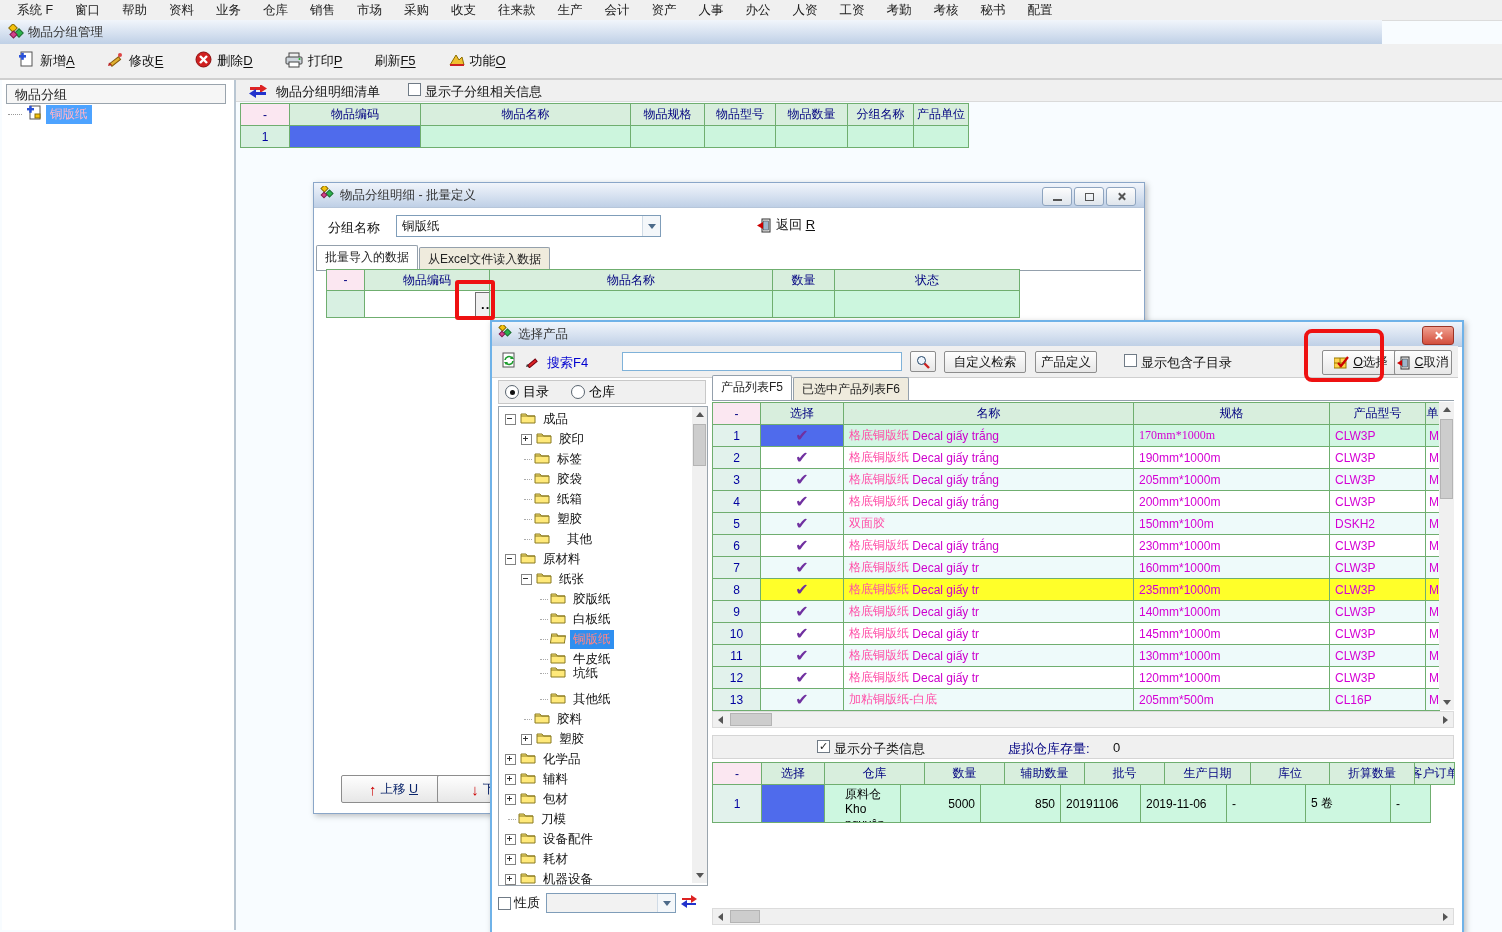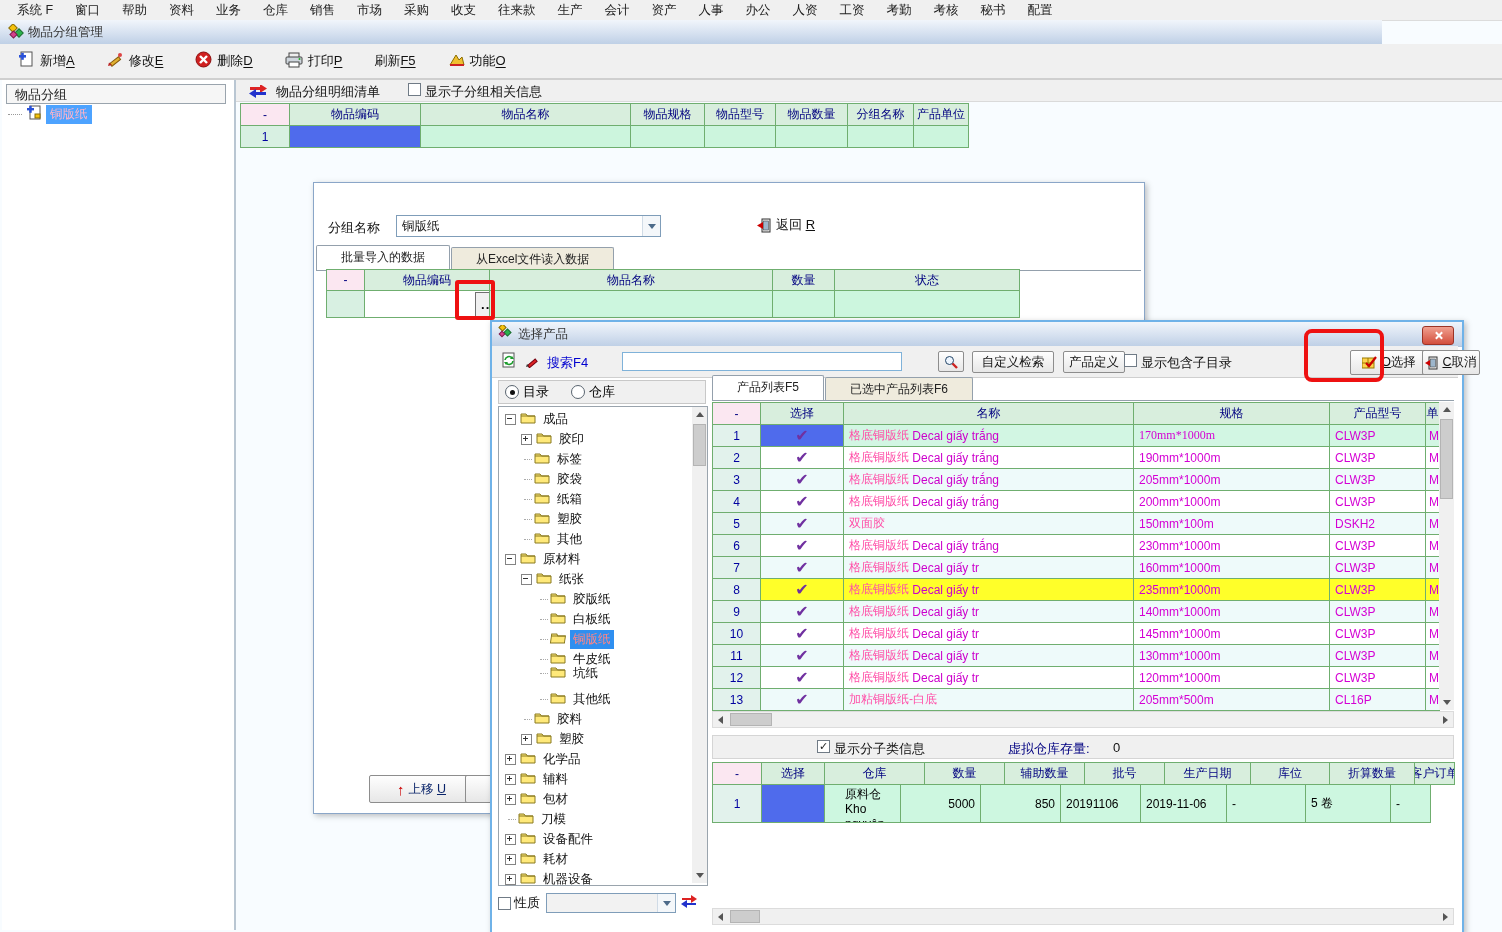--- a/index.html
+++ b/index.html
@@ -18,21 +18,21 @@
   #toolbar{left:0;top:44px;width:1502px;height:34px;background:#f0f0f0;border-bottom:2px solid #cfcfcf;display:flex;align-items:center;padding-left:8px;}
   .tb-btn{display:flex;align-items:center;gap:5px;padding:4px 10px;font-size:13px;color:#111;cursor:default;}
   .tb-btn u{text-underline-offset:2px;}
   
   #left-panel{left:2px;top:80px;width:232px;height:850px;background:#fff;border-right:2px solid #b9c6d2;}
   #left-header{left:6px;top:84px;width:220px;height:20px;background:#f6f6f6;border:1px solid #9aa4ad;font-size:13px;color:#222;line-height:20px;padding-left:8px;box-sizing:border-box;}
   
   .cbox{width:13px;height:13px;background:#fff;border:1px solid #707b86;box-sizing:border-box;display:inline-flex;align-items:center;justify-content:center;font-size:11px;font-weight:bold;color:#222;}
   .radio{width:12px;height:12px;border:1px solid #5a6570;border-radius:50%;background:#fff;display:inline-flex;align-items:center;justify-content:center;}
   .radio .dot{width:5px;height:5px;border-radius:50%;background:#111;}
-  .btn{background:linear-gradient(180deg,#fefefe,#e7e7e7);border:1px solid #8d8d8d;border-radius:2px;font-size:12.5px;color:#111;display:inline-flex;align-items:center;justify-content:center;gap:4px;box-sizing:border-box;margin-left:28px;}
+  .btn{background:linear-gradient(180deg,#fefefe,#e7e7e7);border:1px solid #8d8d8d;border-radius:2px;font-size:12.5px;color:#111;display:inline-flex;align-items:center;justify-content:center;gap:4px;box-sizing:border-box;}
   .sel{background:#fff;border:1px solid #7f9db9;box-sizing:border-box;display:flex;align-items:center;font-size:12.5px;color:#222;}
   .sel .val{flex:1;padding-left:5px;overflow:hidden;white-space:nowrap;}
   .sel .arrowbox{width:17px;align-self:stretch;display:flex;align-items:center;justify-content:center;border-left:1px solid #d0dbe6;background:#f4f7fa;}
   .tri-down{width:0;height:0;border-left:4px solid transparent;border-right:4px solid transparent;border-top:5px solid #4d6b8a;}
   .tri-up-s{width:0;height:0;border-left:4px solid transparent;border-right:4px solid transparent;border-bottom:5px solid #555;}
   .tri-down-s{width:0;height:0;border-left:4px solid transparent;border-right:4px solid transparent;border-top:5px solid #555;}
   .tri-left-s{width:0;height:0;border-top:4px solid transparent;border-bottom:4px solid transparent;border-right:5px solid #555;}
   .tri-right-s{width:0;height:0;border-top:4px solid transparent;border-bottom:4px solid transparent;border-left:5px solid #555;}
   
   .grid{position:absolute;border-top:1px solid #6fae6f;border-left:1px solid #6fae6f;background:#fff;}
@@ -46,21 +46,21 @@
   #dlg1{left:313px;top:182px;width:830px;height:630px;border:1px solid #8aa6c8;z-index:10;}
   #dlg2{left:490px;top:320px;width:970px;height:610px;border:2px solid #6fb2e8;z-index:20;}
   .dlg-titlebar{position:absolute;left:0;top:0;right:0;height:24px;border-bottom:1px solid #b6c6da;}
   .winbtn{width:28px;height:17px;background:linear-gradient(180deg,#fdfdfd,#dfe5ec);border:1px solid #8ea4bf;border-radius:3px;display:flex;align-items:center;justify-content:center;position:absolute;top:4px;}
   .closebtn{background:linear-gradient(180deg,#f0a090,#d34e3c);border:1px solid #9c3325;}
   .xmark{position:relative;width:9px;height:9px;}
   .xmark:before,.xmark:after{content:"";position:absolute;left:4px;top:0;width:2px;height:9px;background:#555;}
   .xmark:before{transform:rotate(45deg);}  .xmark:after{transform:rotate(-45deg);}
   .closebtn .xmark:before,.closebtn .xmark:after{background:#fff;}
   .tabstrip{position:absolute;display:flex;align-items:flex-end;}
-  .tab{font-size:12px;color:#222;padding:3px 24px 2px;border:1px solid #94a0ac;border-bottom:none;background:#efebdd;margin-right:1px;border-radius:2px 2px 0 0;}
+  .tab{font-size:12px;color:#222;padding:3px 8px 2px;border:1px solid #94a0ac;border-bottom:none;background:#efebdd;margin-right:1px;border-radius:2px 2px 0 0;}
   .tab.active{background:#fff;padding-bottom:4px;font-weight:normal;}
   
   .sb{background:#f0f0f0;position:absolute;}
   .sb .thumb{background:#cdcdcd;position:absolute;border:1px solid #b4b4b4;box-sizing:border-box;}
   .sb .sbbtn{position:absolute;display:flex;align-items:center;justify-content:center;background:#f0f0f0;}
   
   .redbox{position:absolute;border:4px solid #ee1111;z-index:30;pointer-events:none;}
   
   .tree-row{position:absolute;height:20px;display:flex;align-items:center;font-size:12.5px;color:#111;}
   .expander{width:9px;height:9px;border:1px solid #848484;background:#fff;position:relative;flex:none;}
@@ -202,20 +202,39 @@
         <div class="gcell" style="width: 210px; height: 22px; background: rgb(204, 245, 221);"></div>
         <div class="gcell" style="width: 74px; height: 22px; background: rgb(204, 245, 221);"></div>
         <div class="gcell" style="width: 71px; height: 22px; background: rgb(204, 245, 221);"></div>
         <div class="gcell" style="width: 72px; height: 22px; background: rgb(204, 245, 221);"></div>
         <div class="gcell" style="width: 66px; height: 22px; background: rgb(204, 245, 221);"></div>
         <div class="gcell" style="width: 55px; height: 22px; background: rgb(204, 245, 221);"></div>
       </div>
     </div>
 
   <div id="dlg1" class="dialog">
+    <div class="dlg-titlebar titlebar">
+      <span style="margin-left:6px;">
+        <svg width="14" height="14">
+            <rect x="2" y="0" width="5" height="5" transform="rotate(45 4.5 2.5)" fill="#f4c20d" stroke="#8a6d00"></rect>
+            <rect x="7" y="5" width="5" height="5" transform="rotate(45 9.5 7.5)" fill="#2bb24c" stroke="#1a6e2e"></rect>
+            <rect x="2" y="7" width="4" height="4" transform="rotate(45 4 9)" fill="#d6408b" stroke="#7e1e4e"></rect>
+          </svg>
+      </span>
+      <span class="win-title">物品分组明细 - 批量定义</span>
+      <span class="winbtn" style="right:72px;">
+          <span style="width:9px;height:2px;background:#555;margin-top:7px;"></span>
+        </span>
+      <span class="winbtn" style="right:40px;">
+          <span style="width:9px;height:8px;border:1.5px solid #555;box-sizing:border-box;"></span>
+        </span>
+      <span class="winbtn" style="right:8px;">
+          <span class="xmark"></span>
+        </span>
+    </div>
 
     <span class="abs" style="left:14px;top:36px;font-size:13px;color:#111;">分组名称</span>
     <div class="abs sel" style="left:82px;top:32px;width:265px;height:22px;">
       <span class="val">铜版纸</span>
       <span class="arrowbox">
           <span class="tri-down"></span>
         </span>
     </div>
     <div class="abs" style="left:443px;top:33px;display:flex;align-items:center;gap:5px;font-size:13px;color:#111;">
       <svg width="14" height="15">
@@ -384,21 +403,21 @@
                 <path d="M1 5 h14" stroke="#8a7a20"></path>
               </svg></span>
             <div class="tree-label" style="margin-left: 4px;">塑胶</div>
           </div>
           <div class="tree-row" style="top: 122px; left: 0px;">
             <div style="margin-left: 25px; width: 8px; border-top: 1px dotted rgb(170, 170, 170);"></div>
             <span style="margin-left: 2px;"><svg width="16" height="13">
                 <path d="M1 3 h5 l1.5 2 H15 v7 H1 z" fill="#ffe97a" stroke="#8a7a20"></path>
                 <path d="M1 5 h14" stroke="#8a7a20"></path>
               </svg></span>
-            <div class="tree-label" style="margin-left: 4px;">其他</div>
+            <div class="tree-label" style="margin-left: 14px;">其他</div>
           </div>
           <div class="tree-row" style="top: 142px; left: 0px;">
             <div class="expander" style="margin-left: 6px;"></div>
             <span style="margin-left: 4px;"><svg width="16" height="13">
                 <path d="M1 3 h5 l1.5 2 H15 v7 H1 z" fill="#ffe97a" stroke="#8a7a20"></path>
                 <path d="M1 5 h14" stroke="#8a7a20"></path>
               </svg></span>
             <div class="tree-label" style="margin-left: 4px;">原材料</div>
           </div>
           <div class="tree-row" style="top: 162px; left: 0px;">

